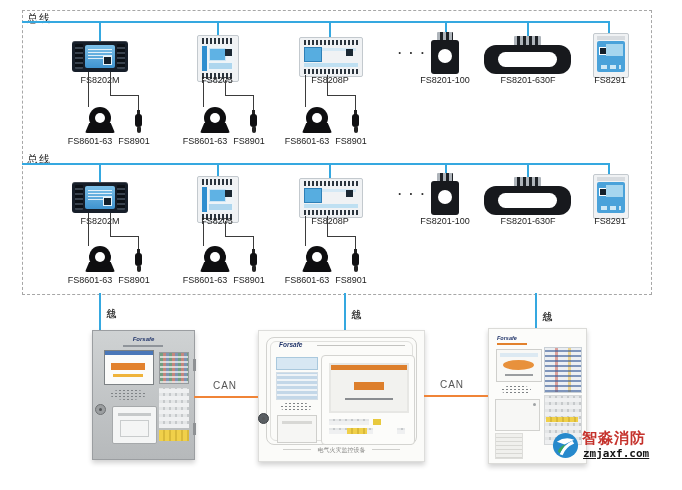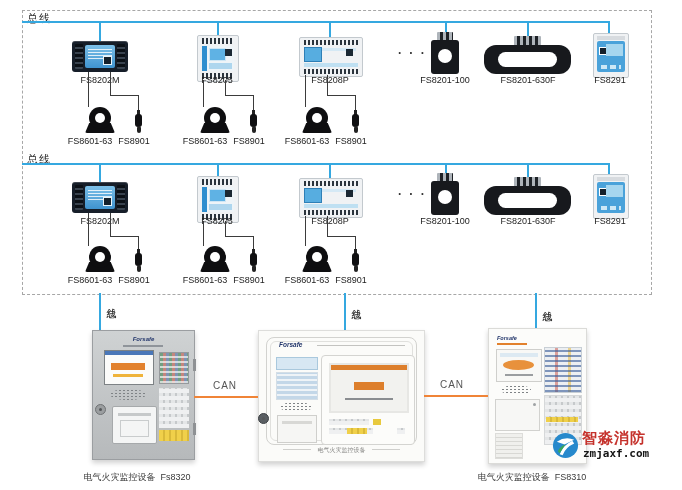--- a/index.html
+++ b/index.html
@@ -391,27 +391,25 @@
     <div class="ind3 abs" style="left:55px;top:18px;width:36px;height:44px;"></div>
     <div class="keys abs" style="left:55px;top:66px;width:36px;height:48px;border:1px solid #d6d8d9;"></div>
     <div class="keys-y abs" style="left:57px;top:88px;width:32px;height:5px;"></div>
   </div>
 
   <div class="canlabel" style="left:200px;top:380px;width:50px;">CAN</div>
   <div class="canline" style="left:194px;top:396px;width:64px;"></div>
   <div class="canlabel" style="left:427px;top:379px;width:50px;">CAN</div>
   <div class="canline" style="left:424px;top:395px;width:64px;"></div>
 
-  <div class="caption" style="left:57px;top:471px;width:160px;">电气火灾监控设备  Fs8320</div>
-  <div class="caption" style="left:452px;top:471px;width:160px;">电气火灾监控设备  FS8310</div>
 
   <div class="abs" style="left:552px;top:432px;width:27px;height:27px;">
     <svg width="27" height="27" viewBox="0 0 28 28">
       <circle cx="14" cy="14" r="13" fill="#2789cc"></circle>
       <path d="M5 10 Q14 4 23 8 L13 13 Z" fill="#ffffff"></path>
       <path d="M8 23 Q11 14 21 9 L23 12 Q14 16 11 24 Z" fill="#ffffff"></path>
       <path d="M6 20 Q9 14 14 13 L8 22 Z" fill="#3aa65c"></path>
     </svg>
   </div>
   <div class="wm-brand" style="left:582px;top:429px;">智淼消防</div>
-  <div class="wm-domain" style="left:583px;top:447px;">zmjaxf.com</div>
+  <div class="wm-domain" style="left:583px;top:447px;text-decoration:underline;">zmjaxf.com</div>
 
 </div>
 
 </body></html>

